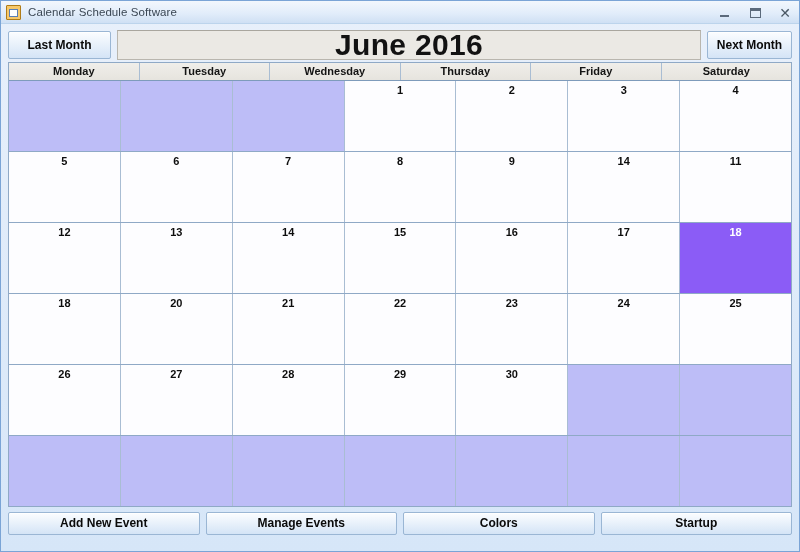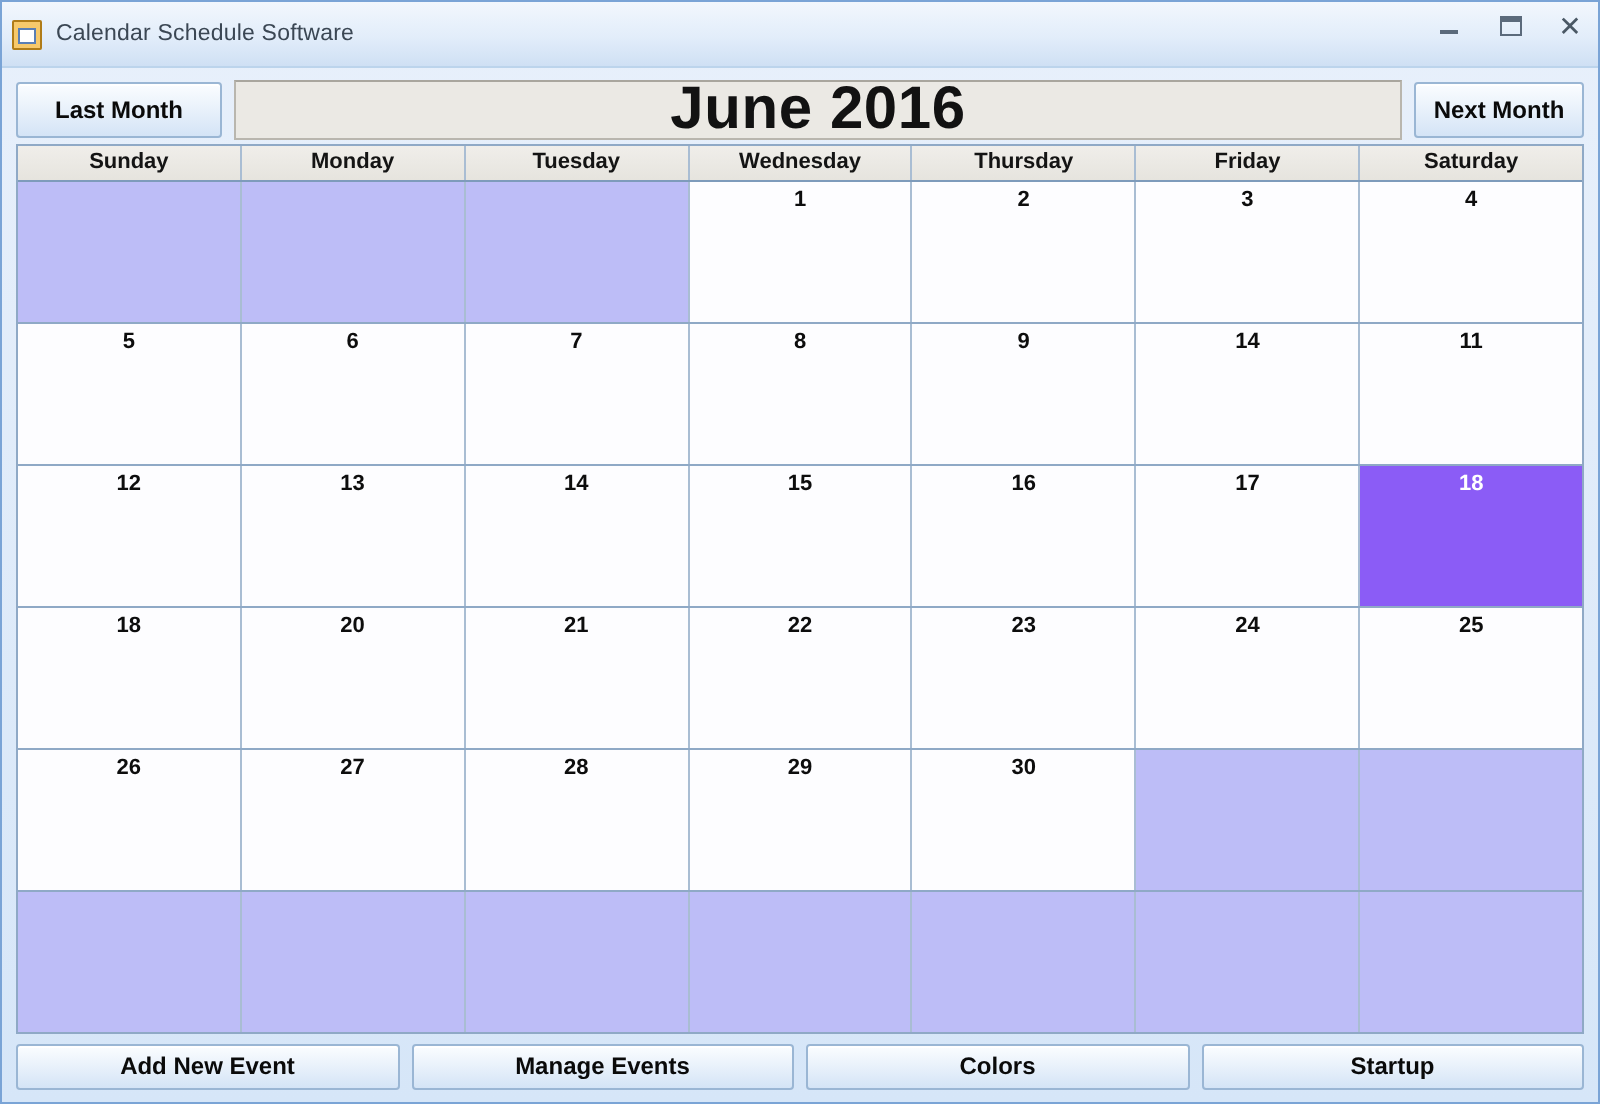--- a/index.html
+++ b/index.html
@@ -20,21 +20,21 @@
     width: 800px;
     height: 552px;
     box-sizing: border-box;
     background: linear-gradient(180deg, #e8f0fb 0%, #d6e6f8 100%);
     border: 1px solid #7aa4d6;
   }
 
   
   .titlebar {
     position: relative;
-    height: 33px;
+    height: 23px;
     box-sizing: border-box;
     background: linear-gradient(180deg, #f2f7fd 0%, #e2edfa 55%, #cfe0f4 100%);
     border-bottom: 1px solid #bcd4ec;
     display: flex;
     align-items: center;
     padding-left: 5px;
   }
   .app-icon {
     width: 15px;
     height: 15px;
@@ -255,21 +255,20 @@
   <div class="topbar">
     <div class="btn btn-last-month">Last Month</div>
     <div class="month-title-box">
       <div class="month-title">June 2016</div>
     </div>
     <div class="btn btn-next-month">Next Month</div>
   </div>
 
   <div class="calendar">
     <div class="dow-row">
-      <div class="dow">Sunday</div>
       <div class="dow">Monday</div>
       <div class="dow">Tuesday</div>
       <div class="dow">Wednesday</div>
       <div class="dow">Thursday</div>
       <div class="dow">Friday</div>
       <div class="dow">Saturday</div>
     </div>
     <div class="weeks" id="weeks-container">
         <div class="week-row">
           <div class="day-cell blank">

